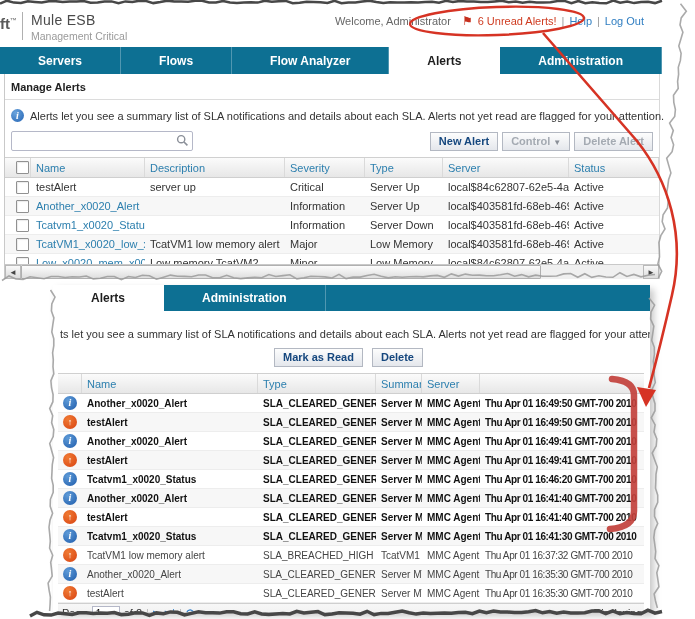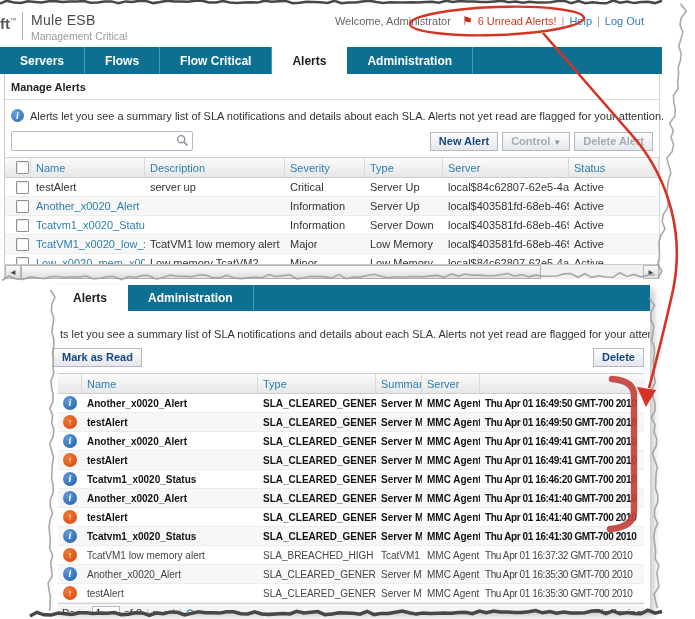--- a/index.html
+++ b/index.html
@@ -19,21 +19,21 @@
   .header-right { position:absolute; right:18px; top:11px; font-size:11px; color:#666;
     display:flex; align-items:center; gap:5px; white-space:nowrap; }
   .header-right a { text-decoration:none; cursor:pointer; }
   .hr-link { color:#2e7dc1; }
   .unread { color:#cf3b20; }
   .flag-ico { color:#c62f1d; font-size:12px; margin-left:6px; }
   .hsep { color:#9a9a9a; }
 
   
   .tabbar { display:flex; height:27px; background:#0d7093; align-items:stretch; }
-  .tab { display:flex; align-items:center; padding:0 20px; color:#fff; font-size:12px;
+  .tab { display:flex; align-items:center; padding:0 38px; color:#fff; font-size:12px;
     font-weight:bold; border-right:1px solid rgba(255,255,255,.28); cursor:pointer; white-space:nowrap; }
   .tab.active { background:#fff; color:#1d1d1d; border-right:1px solid rgba(255,255,255,.28); }
   .tab-fill { flex:1; }
 
   
   .content1 { border-left:1px solid #c9c9c9; border-right:1px solid #d9d9d9; margin:0 2px 0 4px;
     height:205px; position:relative; background:#fff; }
   .section-title { font-size:11px; font-weight:bold; color:#222; padding:7px 8px 6px 6px;
     border-bottom:1px solid #dcdcdc; }
   .info-line { display:flex; align-items:center; gap:6px; padding:9px 6px 4px 6px;
@@ -77,21 +77,21 @@
     font-size:8px; color:#444; display:flex; align-items:center; justify-content:center; cursor:pointer; }
   .hthumb { width:520px; background:linear-gradient(#fdfdfd,#dfdfdf); border:1px solid #b0b0b0;
     border-radius:1px; cursor:grab; }
   .htrack-fill { flex:1; }
 
   
   #panel2 { position:absolute; left:53px; top:285px; width:597px; height:327px; background:#fff;
     box-shadow:4px 4px 7px rgba(0,0,0,.22); overflow:hidden; }
   #panel2 .tabbar { height:26px; }
   .p2-info { font-size:11px; color:#333; padding:17px 0 4px 7px; white-space:nowrap; overflow:hidden; }
-  .p2-btnrow { display:flex; justify-content:space-between; gap:9px; padding:4px 6px 6px 0; }
+  .p2-btnrow { display:flex; justify-content:center; gap:9px; padding:4px 6px 6px 0; }
   
   .t2-icon{flex:0 0 24px; justify-content:center; padding-left:0;}
   .t2-name{flex:0 0 176px;} .t2-type{flex:0 0 118px;} .t2-sum{flex:0 0 46px;}
   .t2-server{flex:0 0 58px;} .t2-date{flex:1; letter-spacing:-0.4px;}
   #g2body .gc { font-size:10px; color:#444; }
   #g2body .grow.unread .gc { font-weight:bold; color:#111; }
   .rico { display:inline-block; width:14px; height:14px; border-radius:50%; color:#fff;
     text-align:center; line-height:14px; font-size:9px; font-weight:bold; }
   .rico.info { background:radial-gradient(circle at 35% 30%, #5e9bd8, #1f5cab);
     font-family:"Liberation Serif", serif; font-style:italic; font-size:10px; }
@@ -131,21 +131,21 @@
         <a class="unread">6 Unread Alerts!</a>
         <span class="hsep">|</span>
         <a class="hr-link">Help</a>
         <span class="hsep">|</span>
         <a class="hr-link">Log Out</a>
       </div>
     </div>
     <div class="tabbar" id="nav1">
         <div class="tab">Servers</div>
         <div class="tab">Flows</div>
-        <div class="tab">Flow Critical</div>
+        <div class="tab">Flow Analyzer</div>
         <div class="tab active">Alerts</div>
         <div class="tab">Administration</div>
         <div class="tab-fill"></div>
       </div>
     <div class="content1">
       <div class="section-title">Manage Alerts</div>
       <div class="info-line">
         <span class="info-ico">i</span>
         <span>Alerts let you see a summary list of SLA notifications and details about each SLA. Alerts not yet read are flagged for your attention.</span>
       </div>

